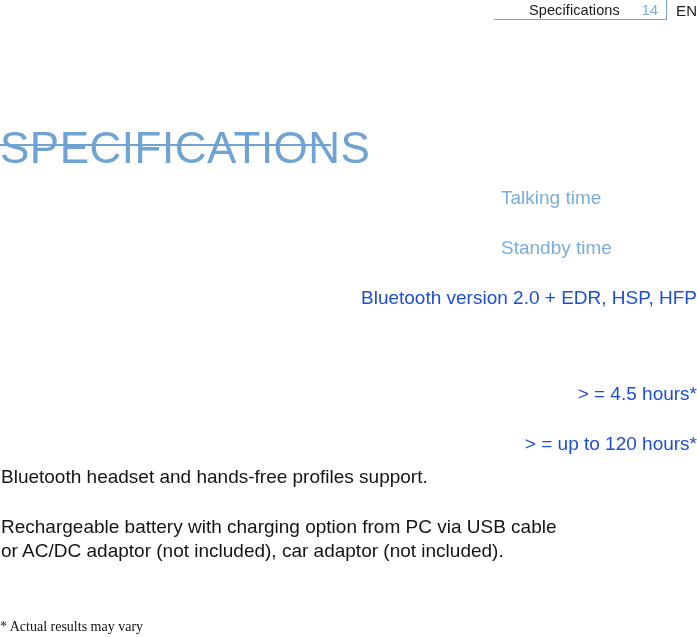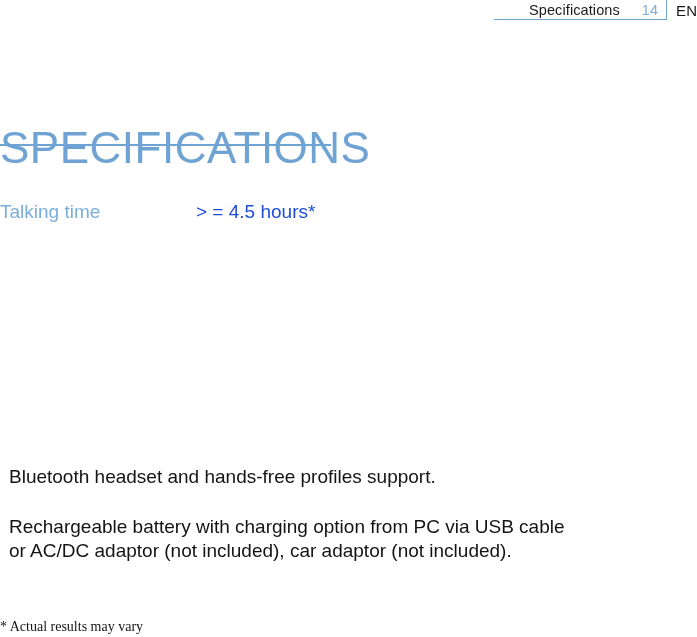--- a/index.html
+++ b/index.html
@@ -90,21 +90,22 @@
   .spec-table {
     position: absolute;
     left: 0px;
     top: 187px;
     width: 697px;
   }
   .spec-row {
     position: relative;
     height: 50px;
     display: flex;
-    align-items: center;
+    align-items: flex-end;
+    flex-direction: column;
   }
   .spec-label {
     width: 196px;
     flex: 0 0 196px;
     font-size: 19px;
     line-height: 22px;
     color: #7BAEDC;
     font-family: "Liberation Sans Narrow", "Liberation Sans", "DejaVu Sans Condensed", sans-serif;
     font-stretch: condensed;
   }
@@ -114,21 +115,21 @@
     line-height: 22px;
     color: #1d4ed8;
     font-family: "Liberation Sans Narrow", "Liberation Sans", "DejaVu Sans Condensed", sans-serif;
     font-stretch: condensed;
     white-space: nowrap;
   }
 
   
   .notes {
     position: absolute;
-    left: 9px;
+    left: 1px;
     top: 465px;
     width: 589px;
   }
   .note-paragraph {
     font-size: 19px;
     line-height: 24px;
     color: #141414;
     margin: 0;
     font-family: "Liberation Sans Narrow", "Liberation Sans", "DejaVu Sans Condensed", sans-serif;
     font-stretch: condensed;
@@ -166,23 +167,28 @@
 <h1 class="section-title">SPECIFICATIONS</h1>
 <div class="title-rule"></div>
 
 <div class="spec-table">
 
   <div class="spec-row">
     <div class="spec-label">Talking time</div>
     <div class="spec-value">&gt; = 4.5 hours*</div>
   </div>
 
+  <div class="spec-row">
+    <div class="spec-label">Standby time</div>
+    <div class="spec-value">&gt; = up to 120 hours*</div>
+  </div>
 
 
   <div class="spec-row">
+    <div class="spec-value">Bluetooth version 2.0 + EDR, HSP, HFP</div>
   </div>
 
 
 </div>
 
 <div class="notes">
   <p class="note-paragraph">Bluetooth headset and hands-free profiles support.</p>
   <p class="note-paragraph second">Rechargeable battery with charging option from PC via USB cable
 or AC/DC adaptor (not included), car adaptor (not included).</p>
 </div>

